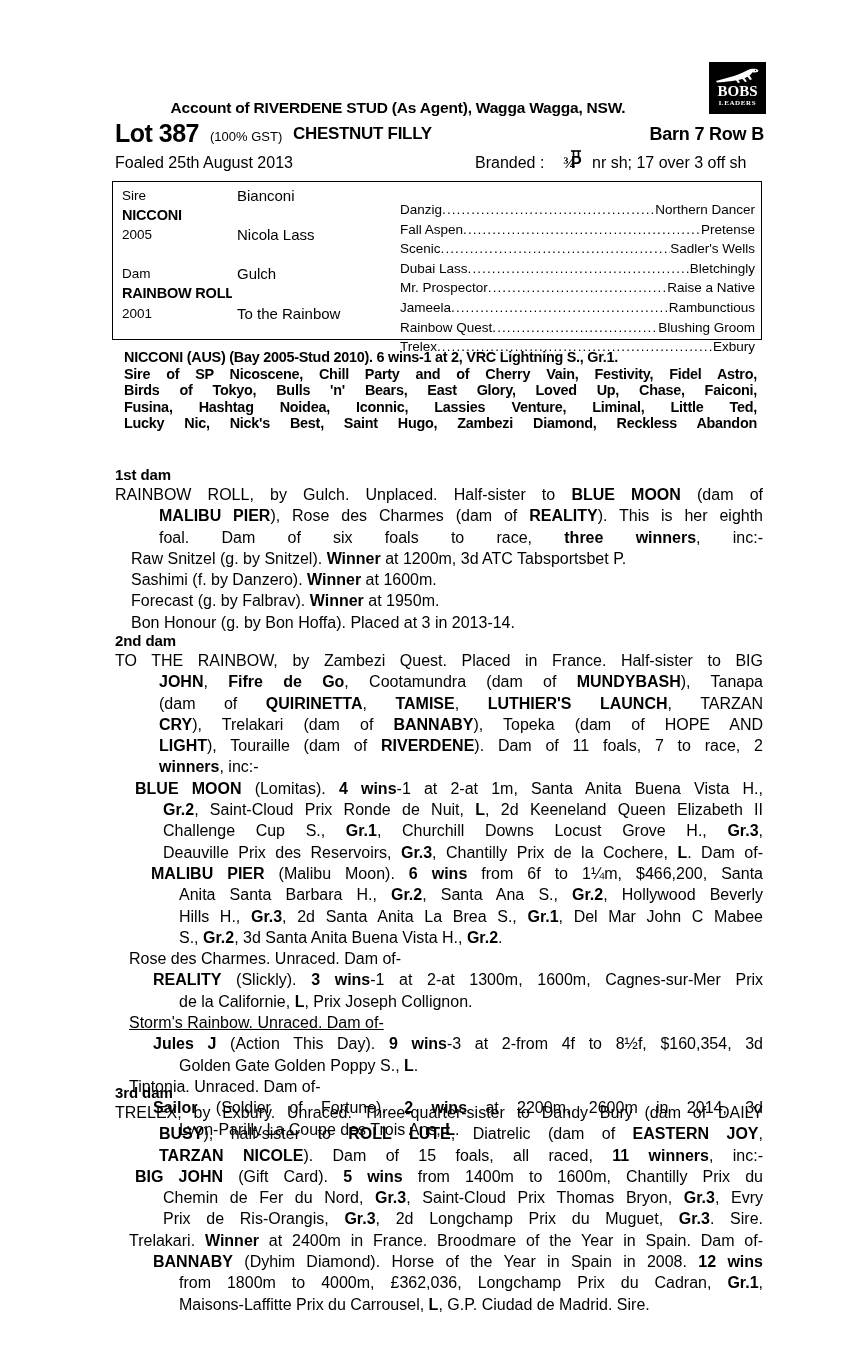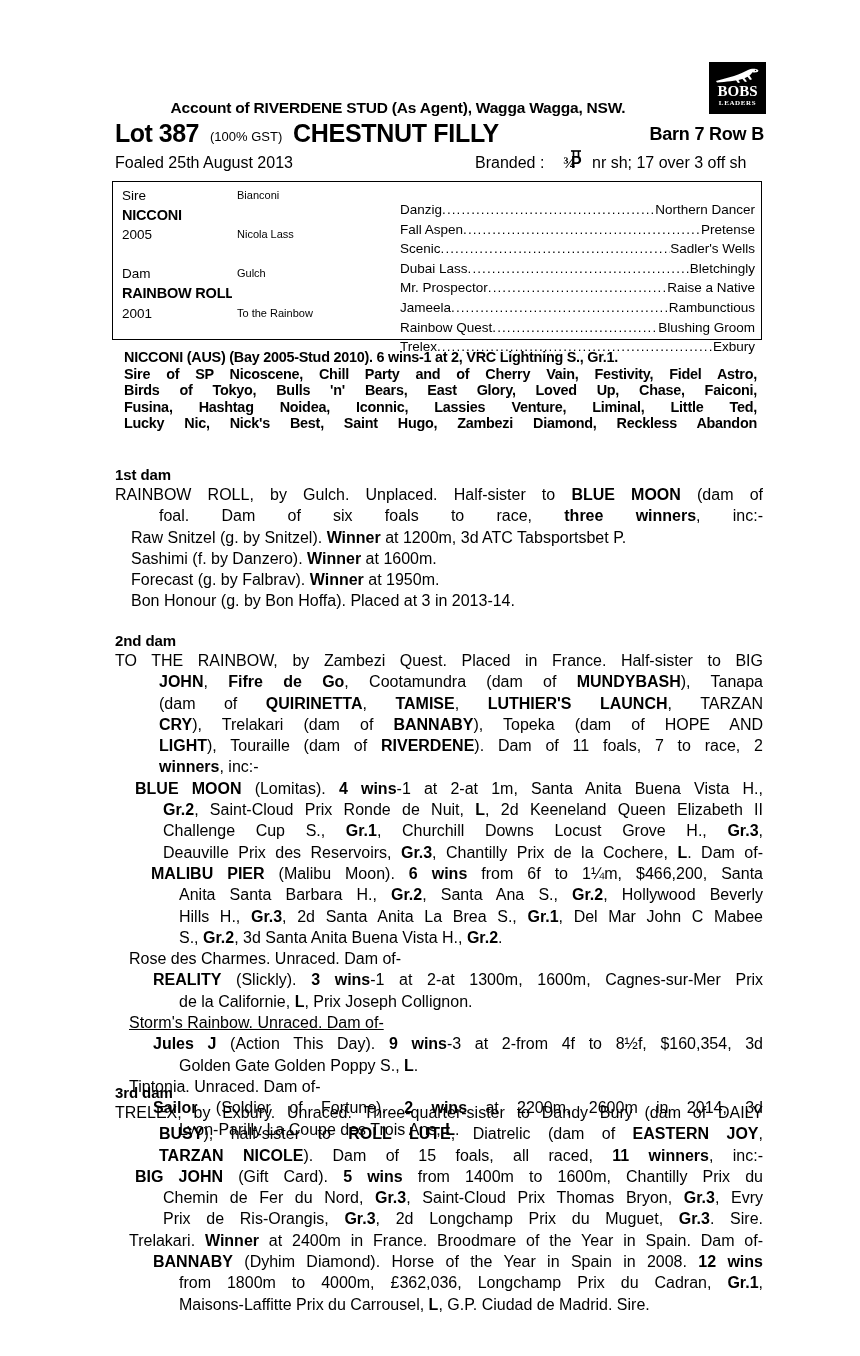--- a/index.html
+++ b/index.html
@@ -95,21 +95,21 @@
   }
   .lot-gst {
     position: absolute;
     left: 95px; top: 8px;
     font-size: 13px;
     line-height: 17px;
   }
   .lot-desc {
     position: absolute;
     left: 178px; top: 0;
-    font-size: 25px;
+    font-size: 17px;
     font-weight: bold;
     letter-spacing: -0.3px;
     line-height: 27px;
   }
   .lot-barn {
     position: absolute;
     right: 0; top: 2px;
     font-size: 18px;
     font-weight: bold;
     letter-spacing: -0.2px;
@@ -150,21 +150,21 @@
     position: absolute;
     left: 9px; top: 4px;
     width: 110px;
     font-size: 13.5px;
     line-height: 19.6px;
   }
   .ped-col-m {
     position: absolute;
     left: 124px; top: 4px;
     width: 160px;
-    font-size: 11px;
+    font-size: 15px;
     line-height: 19.6px;
   }
   .ped-col-r {
     position: absolute;
     left: 287px; top: 4px;
     right: 6px;
     font-size: 13.5px;
     line-height: 19.6px;
   }
   .ped-col-l .b, .ped-col-m .b { font-weight: bold; font-size: 14.5px; letter-spacing: -0.2px; }
@@ -337,20 +337,21 @@
       <div>NICCONI (AUS) (Bay 2005-Stud 2010). 6 wins-1 at 2, VRC Lightning S., Gr.1.</div>
       <div class="j">Sire of SP Nicoscene, Chill Party and of Cherry Vain, Festivity, Fidel Astro,</div>
       <div class="j">Birds of Tokyo, Bulls 'n' Bears, East Glory, Loved Up, Chase, Faiconi,</div>
       <div class="j">Fusina, Hashtag Noidea, Iconnic, Lassies Venture, Liminal, Little Ted,</div>
       <div class="j">Lucky Nic, Nick's Best, Saint Hugo, Zambezi Diamond, Reckless Abandon</div>
     </div>
 
   <div class="dam-head" style="top:466px;">1st dam</div>
   <div class="para" id="p-first" style="left:115px; top:484px; width:648px;">
       <span class="ln" style="padding-left: 0px; width: 648px; display: block; box-sizing: content-box; white-space: normal; text-align: justify; text-align-last: justify;">RAINBOW ROLL, by Gulch. Unplaced. Half-sister to <b>BLUE MOON</b> (dam of</span>
+      <span class="ln" style="padding-left: 44px; width: 604px; display: block; box-sizing: content-box; white-space: normal; text-align: justify; text-align-last: justify;"><b>MALIBU PIER</b>), Rose des Charmes (dam of <b>REALITY</b>). This is her eighth</span>
       <span class="ln" style="padding-left: 44px; width: 604px; display: block; box-sizing: content-box; white-space: normal; text-align: justify; text-align-last: justify;">foal. Dam of six foals to race, <b>three winners</b>, inc:-</span>
       <span class="ln" style="padding-left: 16px; width: 632px; display: block; box-sizing: content-box;">Raw Snitzel (g. by Snitzel). <b>Winner</b> at 1200m, 3d ATC Tabsportsbet P.</span>
       <span class="ln" style="padding-left: 16px; width: 632px; display: block; box-sizing: content-box;">Sashimi (f. by Danzero). <b>Winner</b> at 1600m.</span>
       <span class="ln" style="padding-left: 16px; width: 632px; display: block; box-sizing: content-box;">Forecast (g. by Falbrav). <b>Winner</b> at 1950m.</span>
       <span class="ln" style="padding-left: 16px; width: 632px; display: block; box-sizing: content-box;">Bon Honour (g. by Bon Hoffa). Placed at 3 in 2013-14.</span>
     </div>
 
   <div class="dam-head" style="top:632px;">2nd dam</div>
   <div class="para" id="p-second" style="left:115px; top:650px; width:648px;">
       <span class="ln" style="padding-left: 0px; width: 648px; display: block; box-sizing: content-box; white-space: normal; text-align: justify; text-align-last: justify;">TO THE RAINBOW, by Zambezi Quest. Placed in France. Half-sister to BIG</span>

